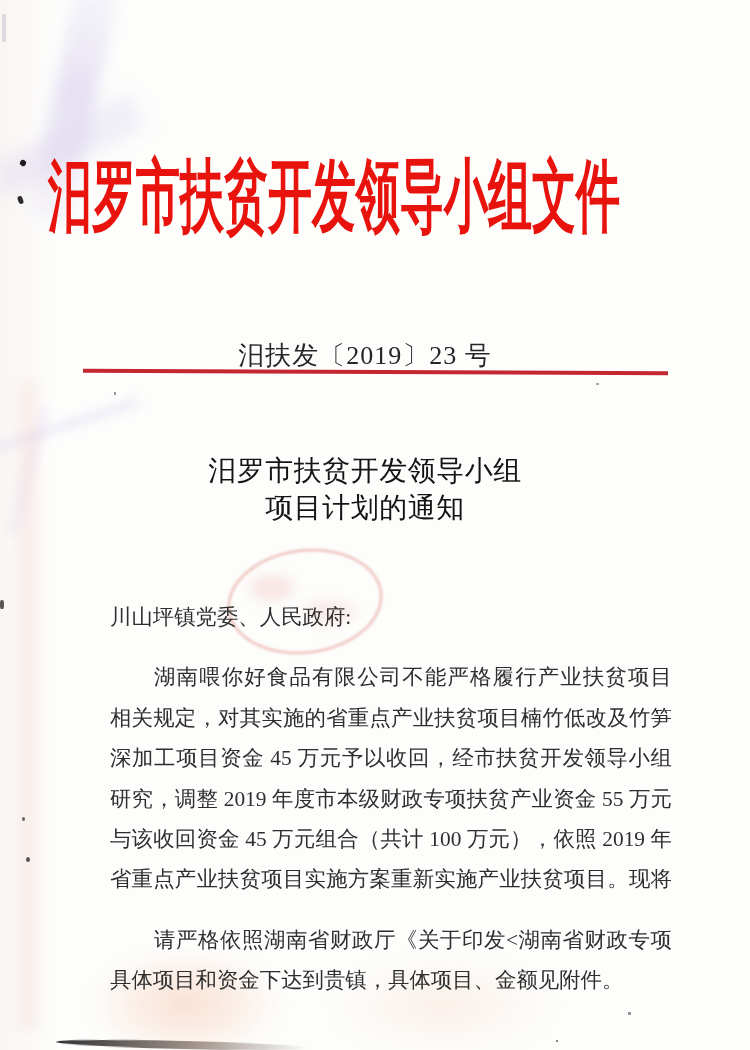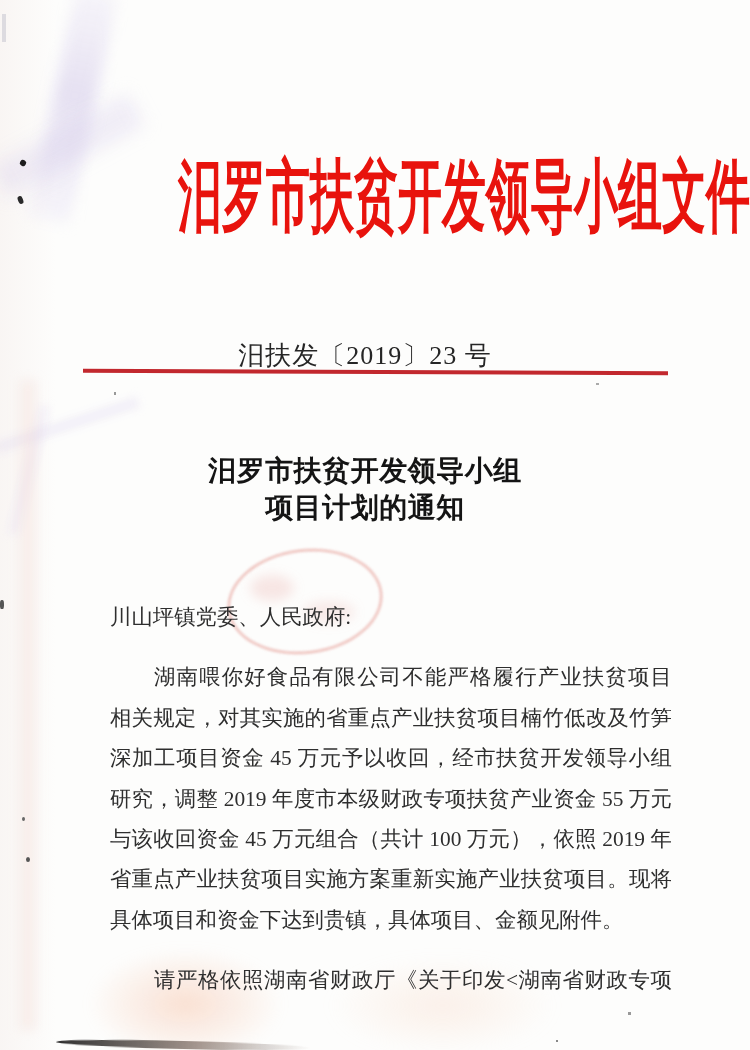--- a/index.html
+++ b/index.html
@@ -6,21 +6,21 @@
   body{
     width:750px;height:1050px;position:relative;overflow:hidden;
     background:#fdfdfc;
     font-family:"Liberation Serif","DejaVu Serif",serif;
   }
   .page{position:absolute;inset:0;}
 
   
   .banner{
     position:absolute;top:158px;left:0;right:0;
-    text-align:right;white-space:nowrap;
+    text-align:left;white-space:nowrap;
     line-height:1;
     padding-left:48px;
   }
   .banner .stretch{
     display:inline-block;
     transform:scaleY(1.8);
     transform-origin:top center;
     font-size:44px;font-weight:bold;
     letter-spacing:0px;
     color:#e8130d;
@@ -35,21 +35,21 @@
 
   
   .red-rule{
     position:absolute;top:370px;left:83px;width:585px;height:4px;
     background:#c2282e;transform:rotate(0.25deg);
   }
 
   
   .title{
     position:absolute;top:452px;left:0;right:20px;
-    text-align:center;font-weight:bold;color:#141414;
+    text-align:center;font-weight:normal;color:#141414;
     font-size:28px;line-height:37px;letter-spacing:0.5px;
   }
 
   
   .body-text{
     position:absolute;top:597px;left:110px;width:562px;
     font-size:21.4px;line-height:40.4px;color:#2e2e2e;
   }
   .doc-line{white-space:nowrap;}
   .doc-line.fill{
@@ -147,17 +147,17 @@
   </div>
 
   <div class="body-text">
     <div class="doc-line">川山坪镇党委、人民政府:</div>
     <div class="doc-line fill indent">湖南喂你好食品有限公司不能严格履行产业扶贫项目</div>
     <div class="doc-line fill">相关规定，对其实施的省重点产业扶贫项目楠竹低改及竹笋</div>
     <div class="doc-line fill">深加工项目资金 45 万元予以收回，经市扶贫开发领导小组</div>
     <div class="doc-line fill">研究，调整 2019 年度市本级财政专项扶贫产业资金 55 万元</div>
     <div class="doc-line fill">与该收回资金 45 万元组合（共计 100 万元），依照 2019 年</div>
     <div class="doc-line fill">省重点产业扶贫项目实施方案重新实施产业扶贫项目。现将</div>
+    <div class="doc-line fill indent">请严格依照湖南省财政厅《关于印发&lt;湖南省财政专项</div>
     <div class="doc-line">具体项目和资金下达到贵镇，具体项目、金额见附件。</div>
-    <div class="doc-line fill indent">请严格依照湖南省财政厅《关于印发&lt;湖南省财政专项</div>
   </div>
 
 </div>
 
 </body></html>

